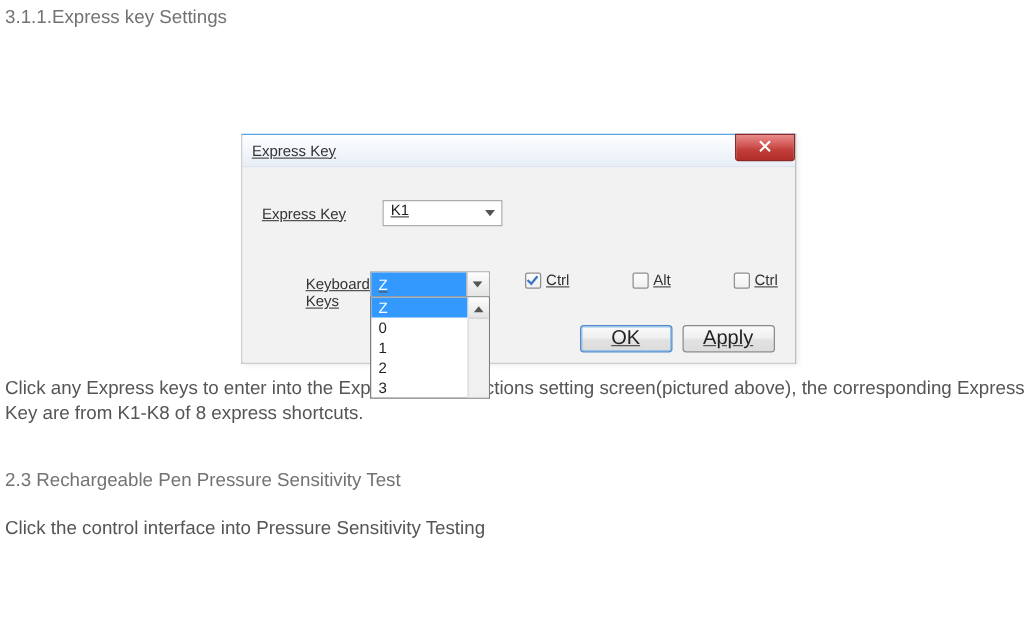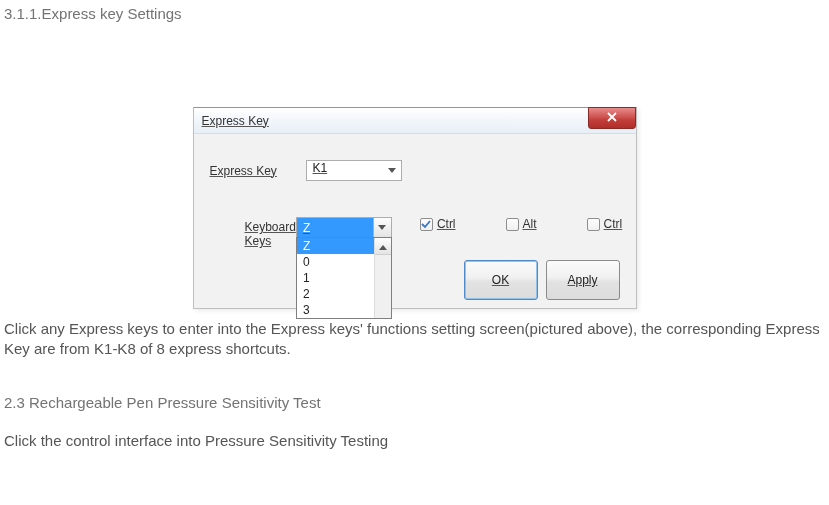--- a/index.html
+++ b/index.html
@@ -181,25 +181,25 @@
     }
     .scroll-arrow-up svg { width: 8px; height: 5px; }
     .button-row {
       display: flex;
       justify-content: flex-end;
       gap: 8px;
       margin-top: 8px;
     }
     .win-btn {
       width: 74px;
-      height: 40px;
+      height: 22px;
       border: 1px solid #8a8a8a;
       border-radius: 3px;
       background: linear-gradient(to bottom, #fbfbfb 0%, #f0f0f0 45%, #e2e2e2 55%, #dcdcdc 100%);
-      font-size: 12px;
+      font-size: 16px;
       color: #222;
       display: flex;
       align-items: center;
       justify-content: center;
       text-align: center;
     }
     .win-btn.default {
       border-color: #4f89c8;
       box-shadow: inset 0 0 0 1px rgba(137,190,234,0.9);
     }

